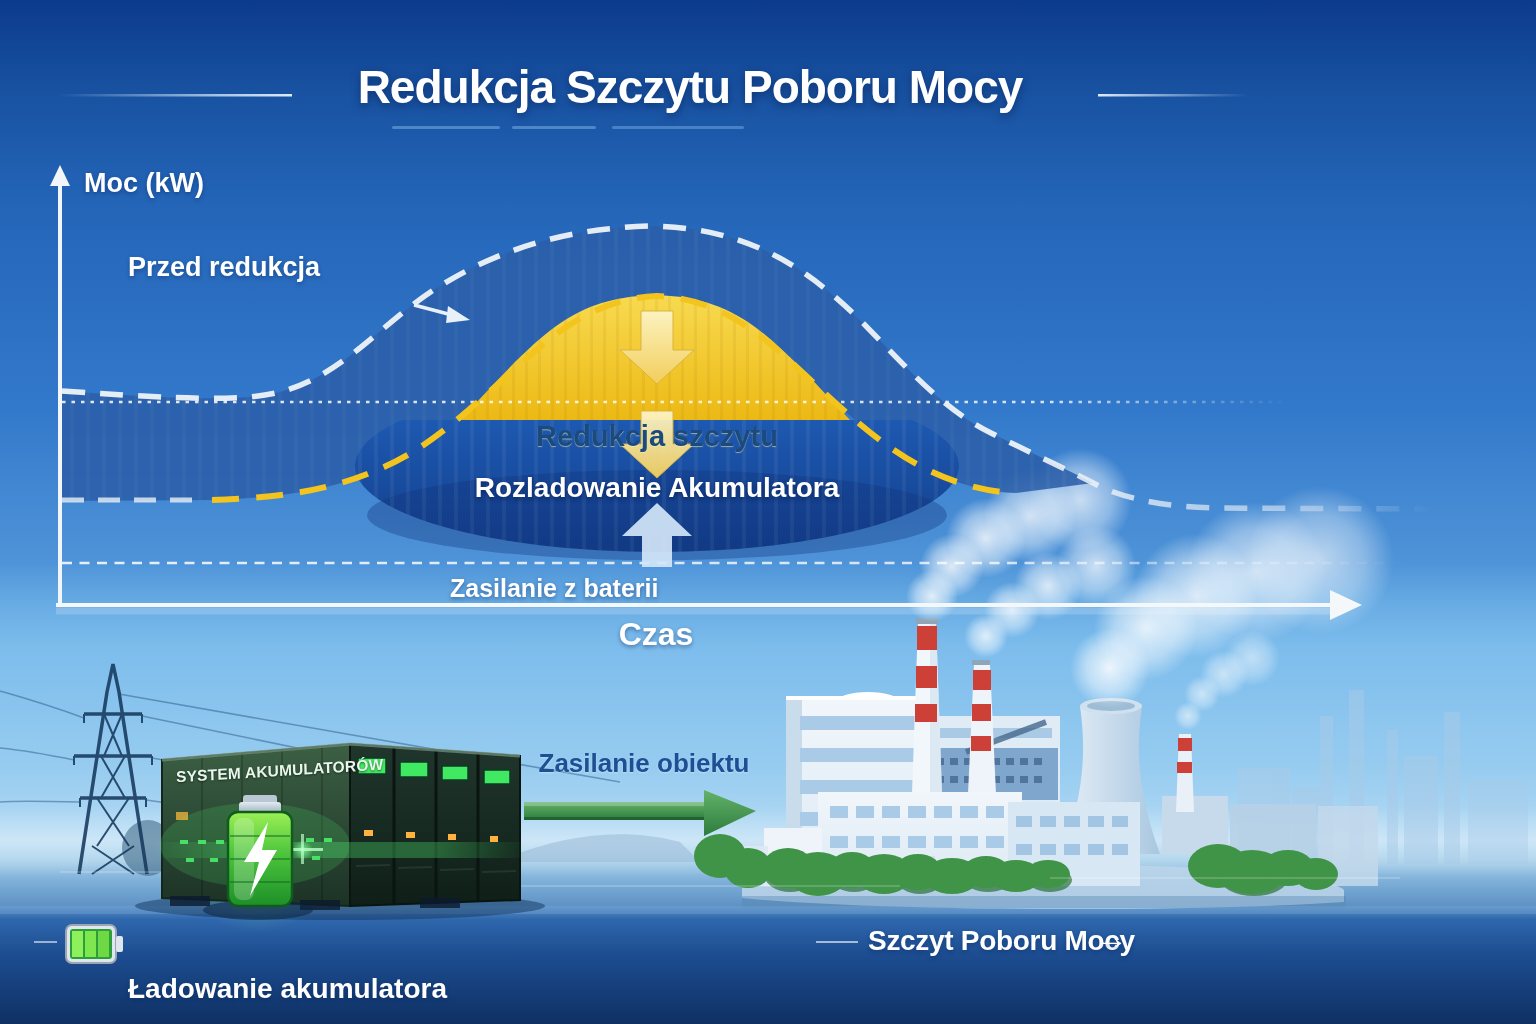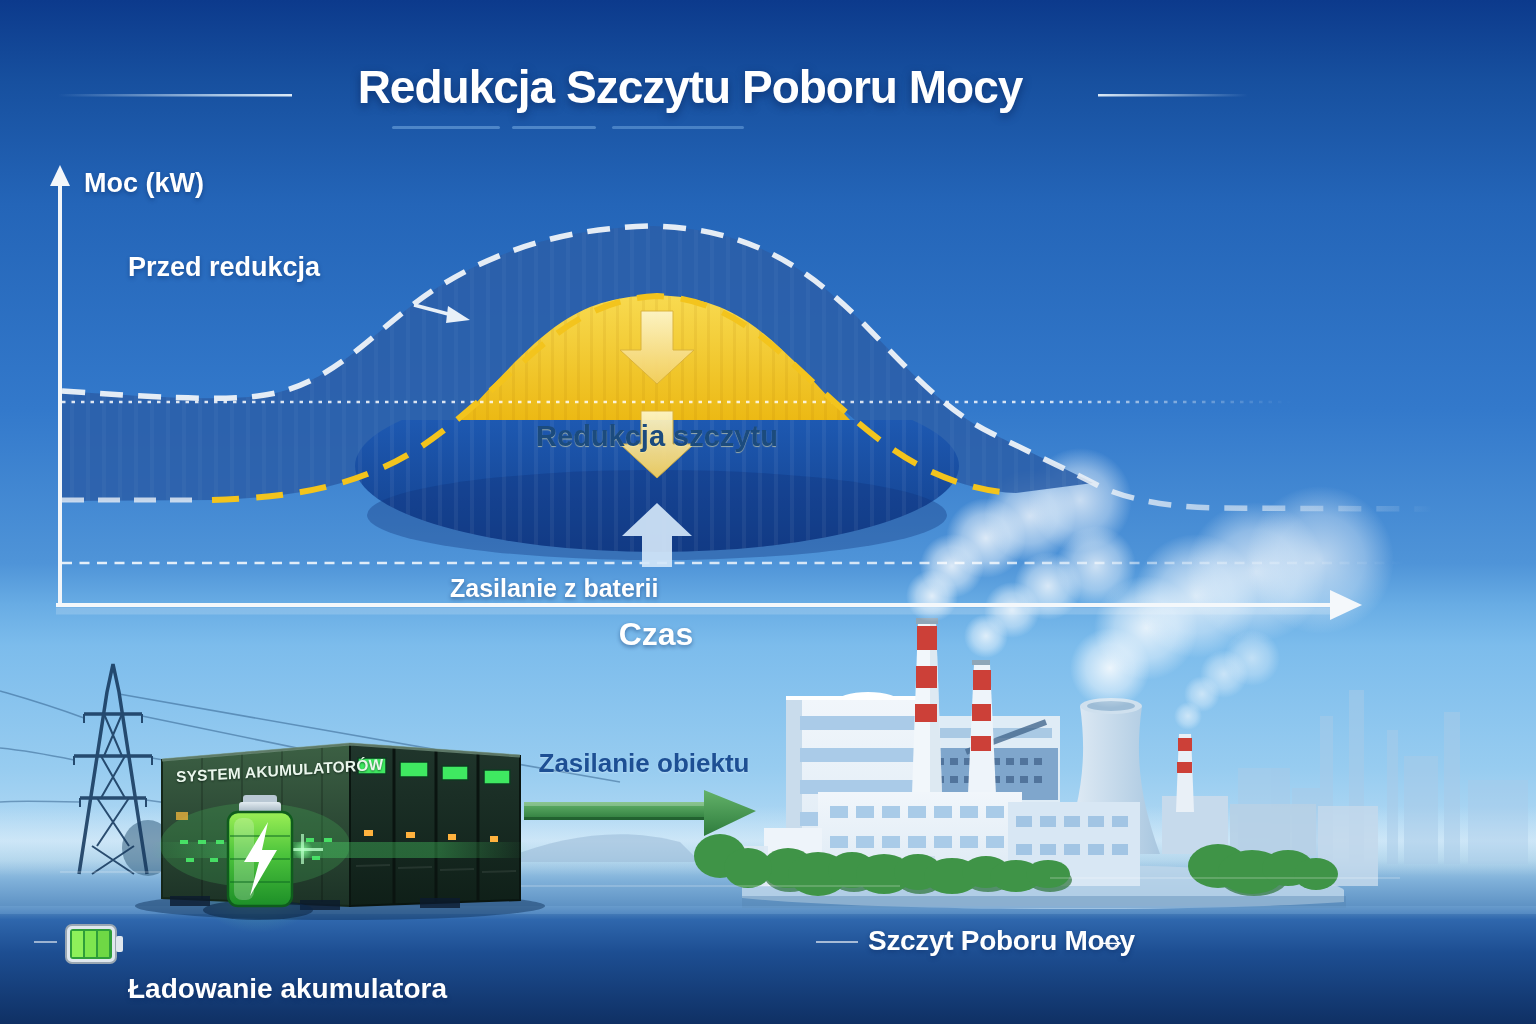--- a/index.html
+++ b/index.html
@@ -493,20 +493,21 @@
       <rect x="85" y="931" width="11" height="26" fill="#7ee64f"></rect>
       <rect x="98" y="931" width="11" height="26" fill="#6fd845"></rect>
     </g>
   </g>
 </svg>
 
 <div class="lbl title">Redukcja Szczytu Poboru Mocy</div>
 <div class="lbl moc">Moc (kW)</div>
 <div class="lbl przed1">Przed redukcja</div>
 <div class="lbl reduk">Redukcja szczytu</div>
+<div class="lbl rozlad">Rozladowanie Akumulatora</div>
 <div class="lbl zasbat">Zasilanie z baterii</div>
 <div class="lbl czas">Czas</div>
 <div class="lbl sysakum">SYSTEM AKUMULATORÓW</div>
 <div class="lbl zasob">Zasilanie obiektu</div>
 <div class="lbl charg">Ładowanie akumulatora</div>
 <div class="lbl peak">Szczyt Poboru Mocy</div>
 <div class="lbl peakarrow">→</div>
 
 </div>
 

